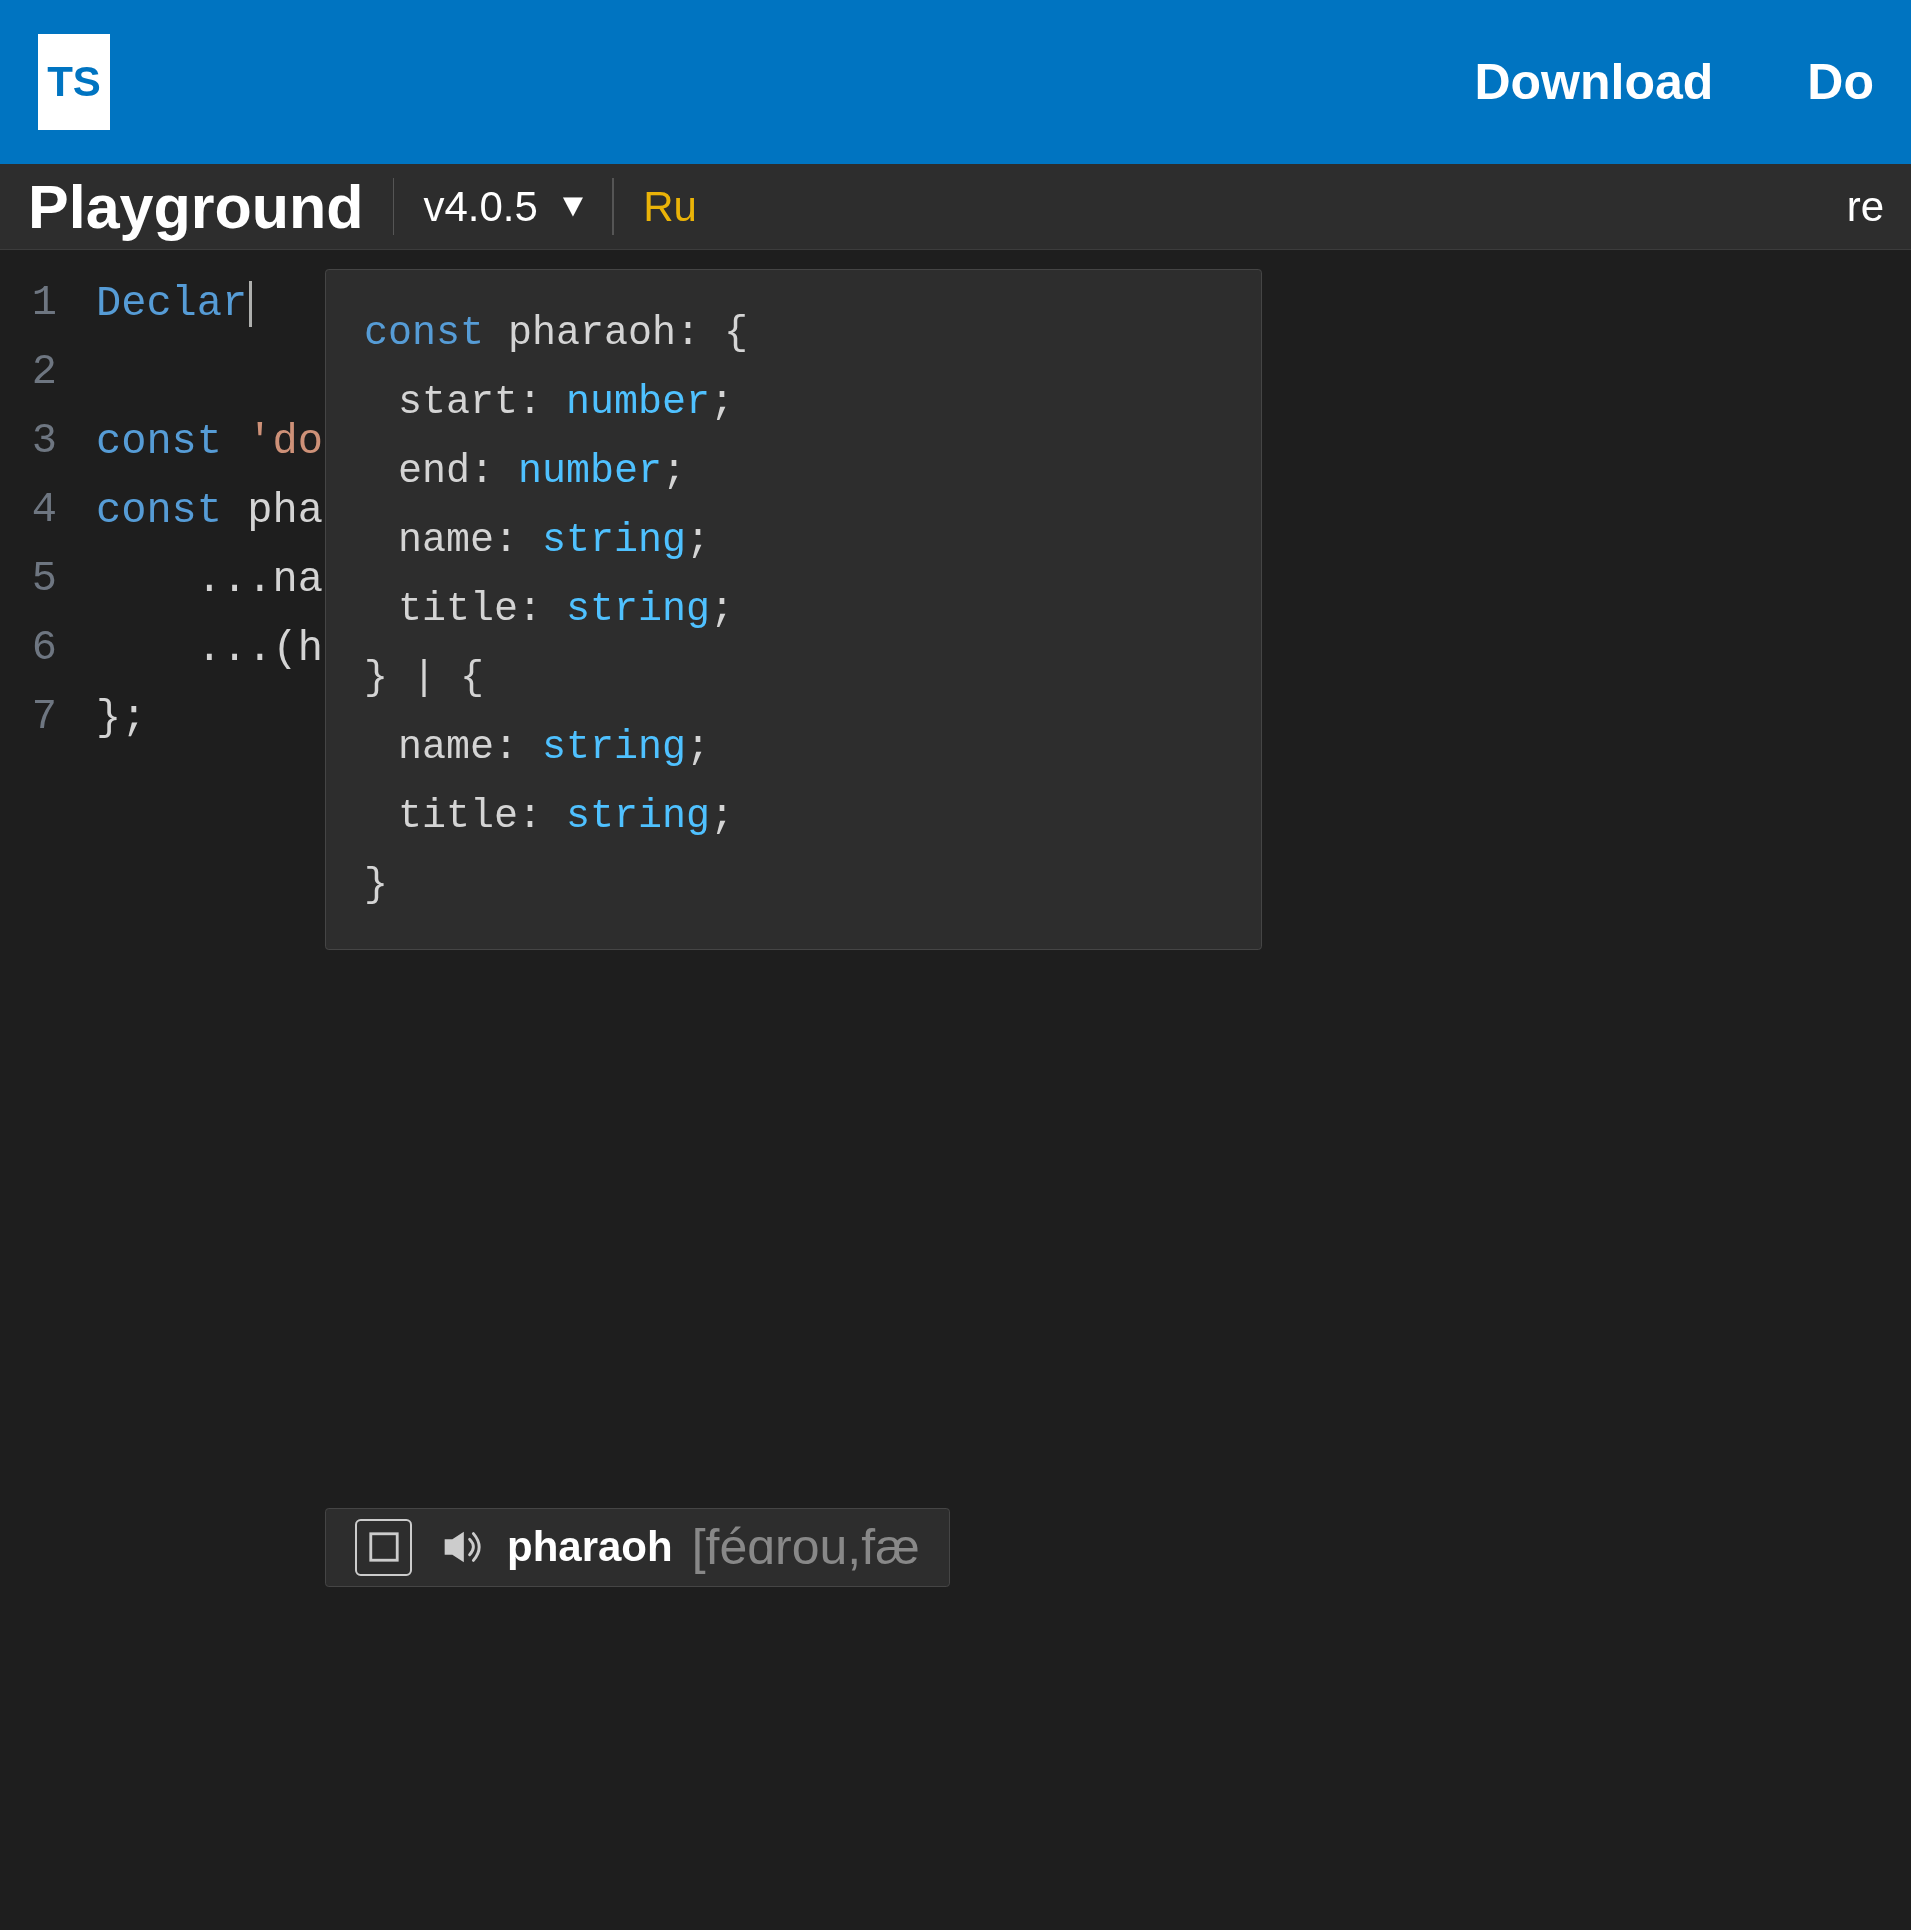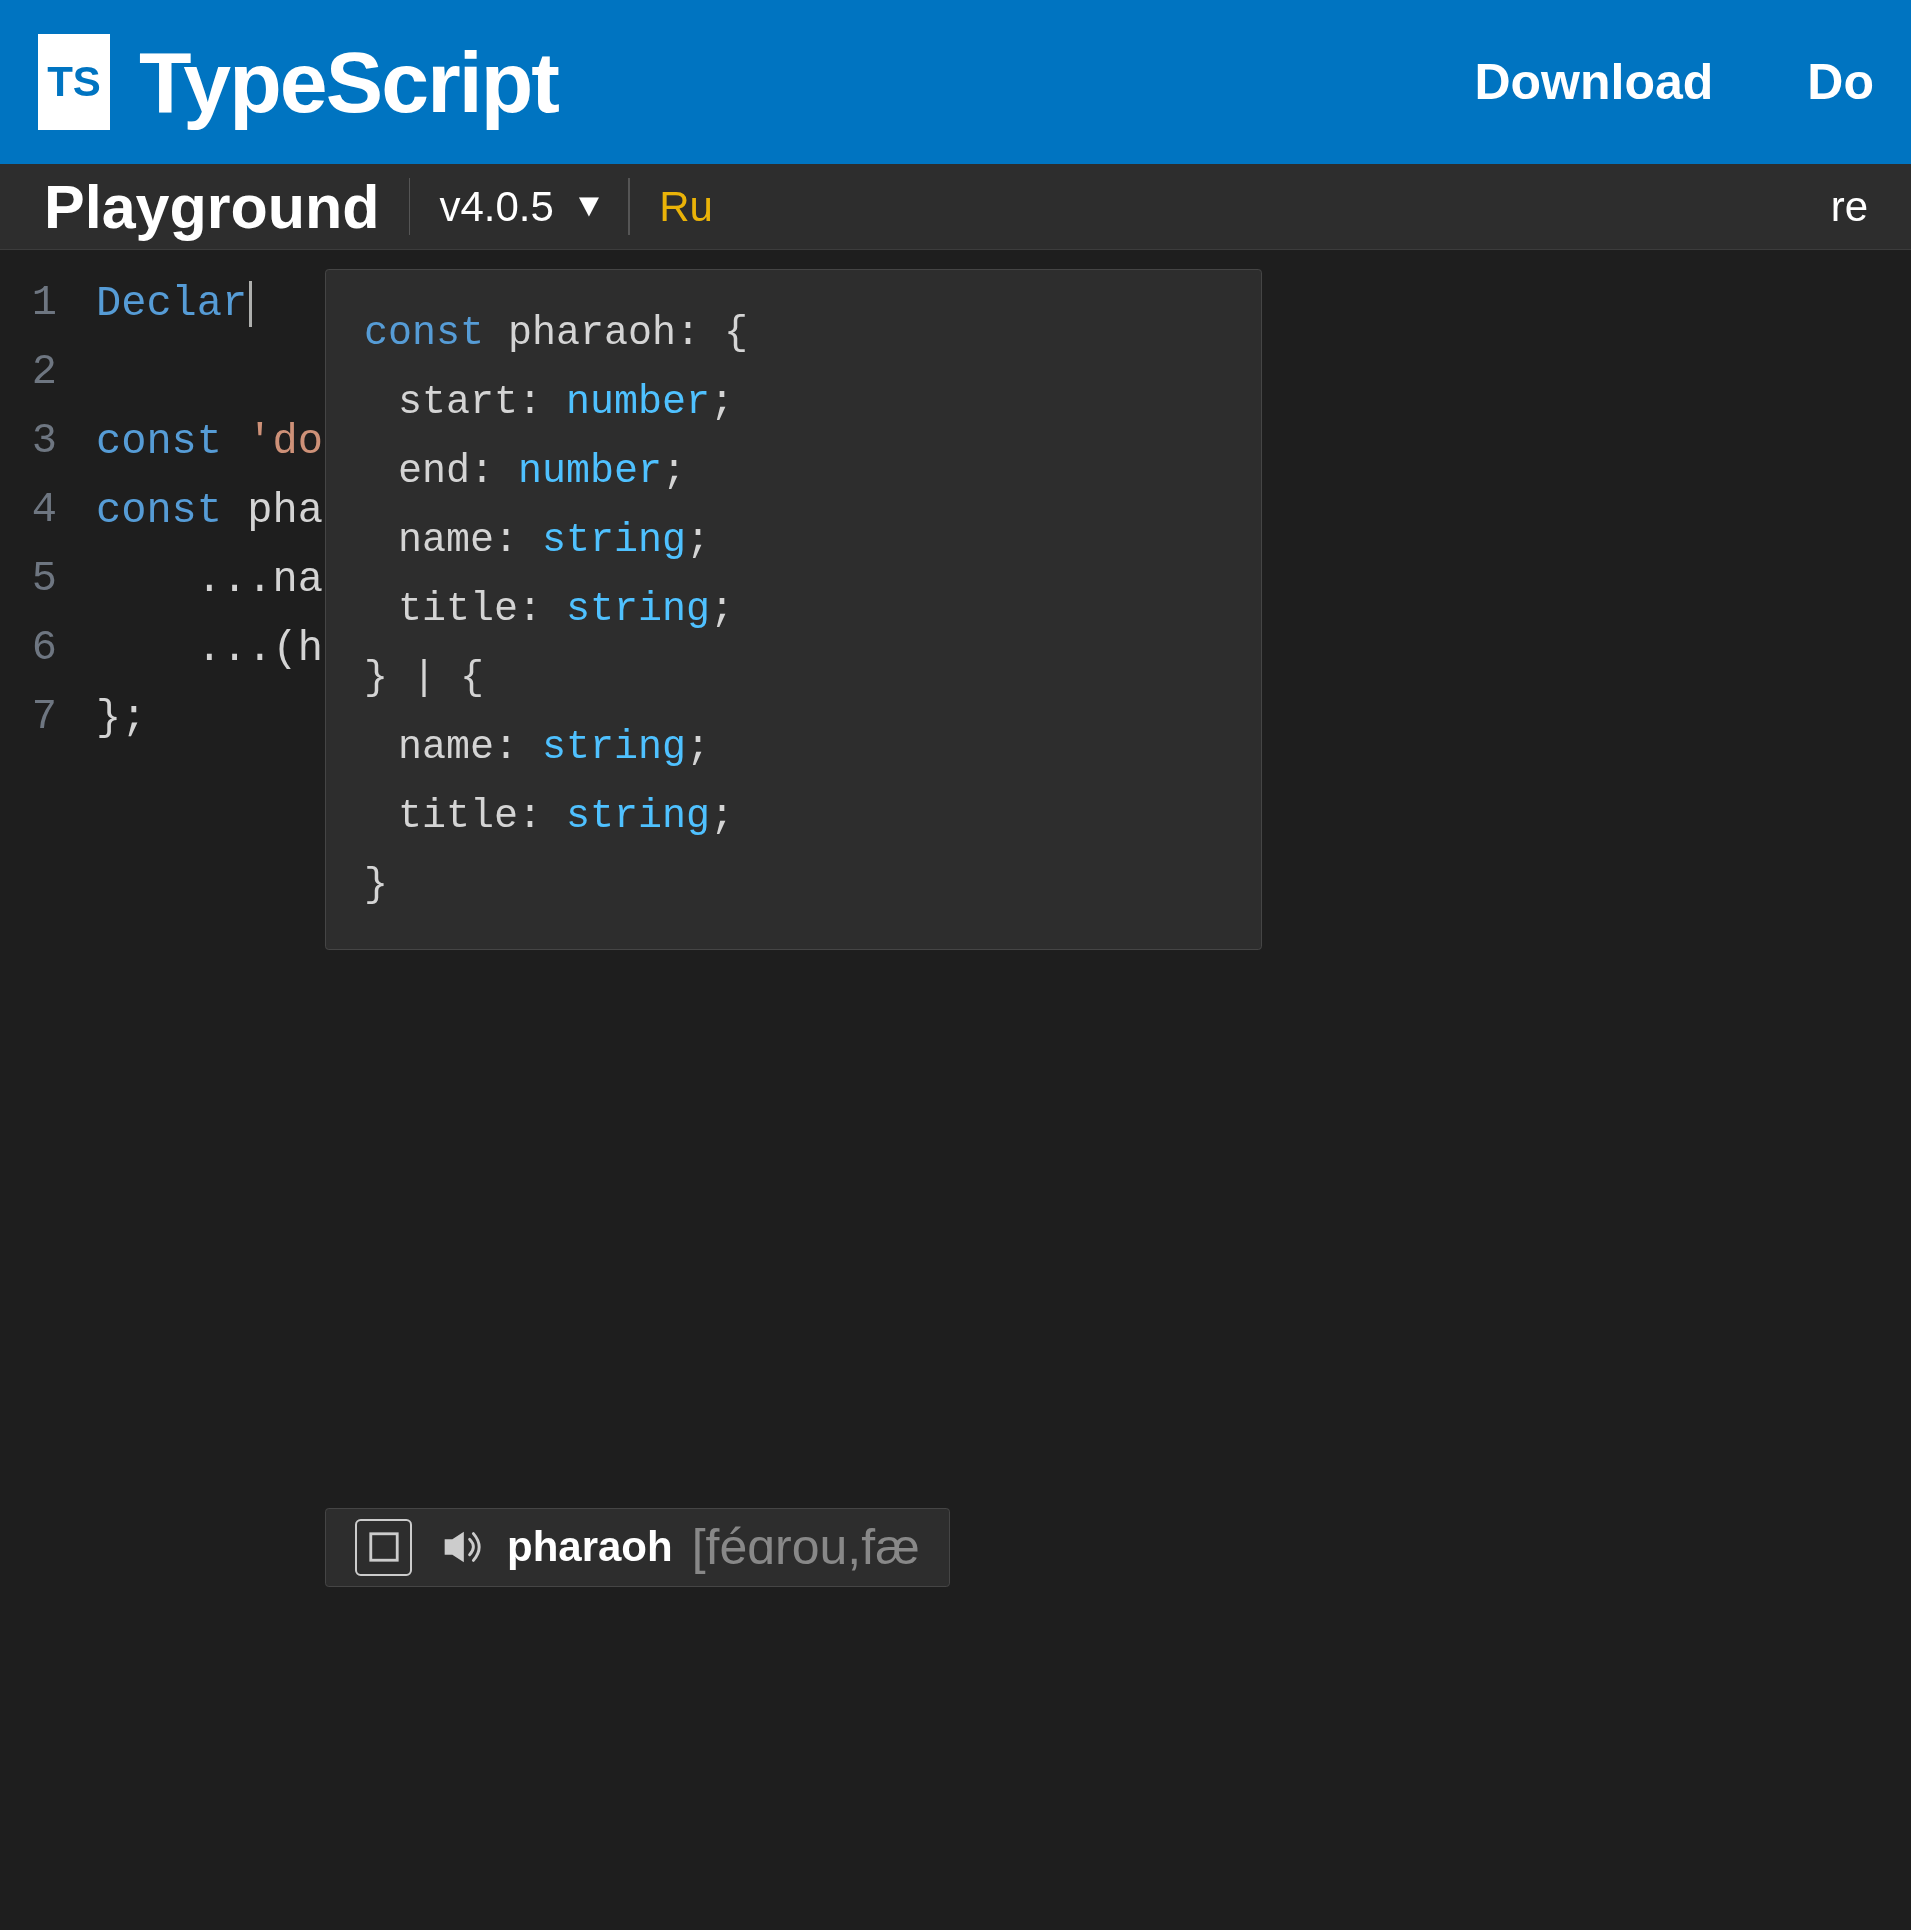--- a/index.html
+++ b/index.html
@@ -80,21 +80,21 @@
       font-family: Arial, sans-serif;
       cursor: pointer;
     }
 
     
     .toolbar2 {
       background: #2d2d2d;
       height: 86px;
       display: flex;
       align-items: center;
-      padding: 0 44px;
+      padding: 0 28px;
       border-bottom: 1.9px solid #3c3c3c;
     }
 
     .version-row {
       display: flex;
       align-items: center;
       gap: 25px;
     }
 
     
@@ -237,21 +237,20 @@
       color: white;
     }
   </style>
 </head>
 <body>
 
 <div class="header">
   <div class="ts-logo">
     <span>TS</span>
   </div>
-  <div class="header-title">TypeScript</div>
   <div class="header-nav">
     <div class="header-nav-item">Download</div>
     <div class="header-nav-item">Do</div>
   </div>
 </div>
 
 <div class="toolbar2">
   <div style="display:flex; align-items:center; gap:29px; width:100%;">
     <div class="playground-label">Playground</div>
     <div style="width:1.9px; height:57px; background:#555;"></div>

